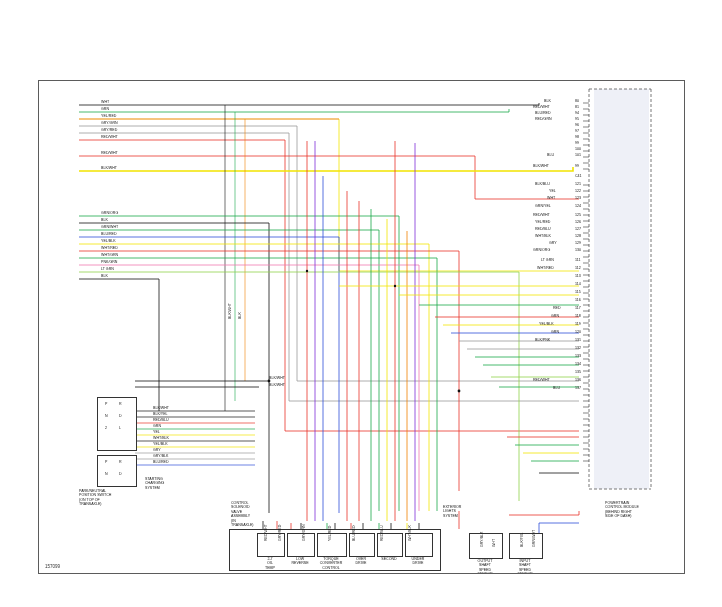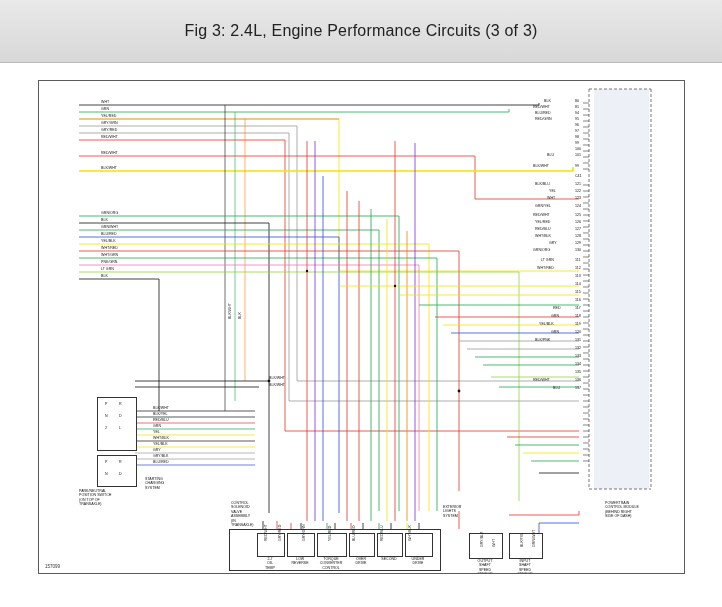--- a/index.html
+++ b/index.html
@@ -47,23 +47,20 @@
   .box{position:absolute;border:0.8px solid #333;background:#fff;}
   .box.thin{border-width:0.7px;}
 
   .corner-id{position:absolute;left:6px;bottom:4px;font-size:4.5px;color:#333;}
 </style>
 </head>
 <body>
 
 <div id="page">
 
-  <div class="header">
-    <div class="header-title">Fig 3: 2.4L, Engine Performance Circuits (3 of 3)</div>
-  </div>
 
   <div class="diagram-frame">
     <div class="diagram-inner">
 
       <svg class="wires" viewBox="0 0 645 492">
         <g fill="none" stroke-width="0.8">
 
           <rect x="555" y="8" width="55" height="400" fill="#eef0f7" stroke="none"></rect>
           <path d="M550 8 L550 408" stroke="#555" stroke-width="0.8" stroke-dasharray="3,2"></path>
           <path d="M612 8 L612 408" stroke="#555" stroke-width="0.8" stroke-dasharray="3,2"></path>

